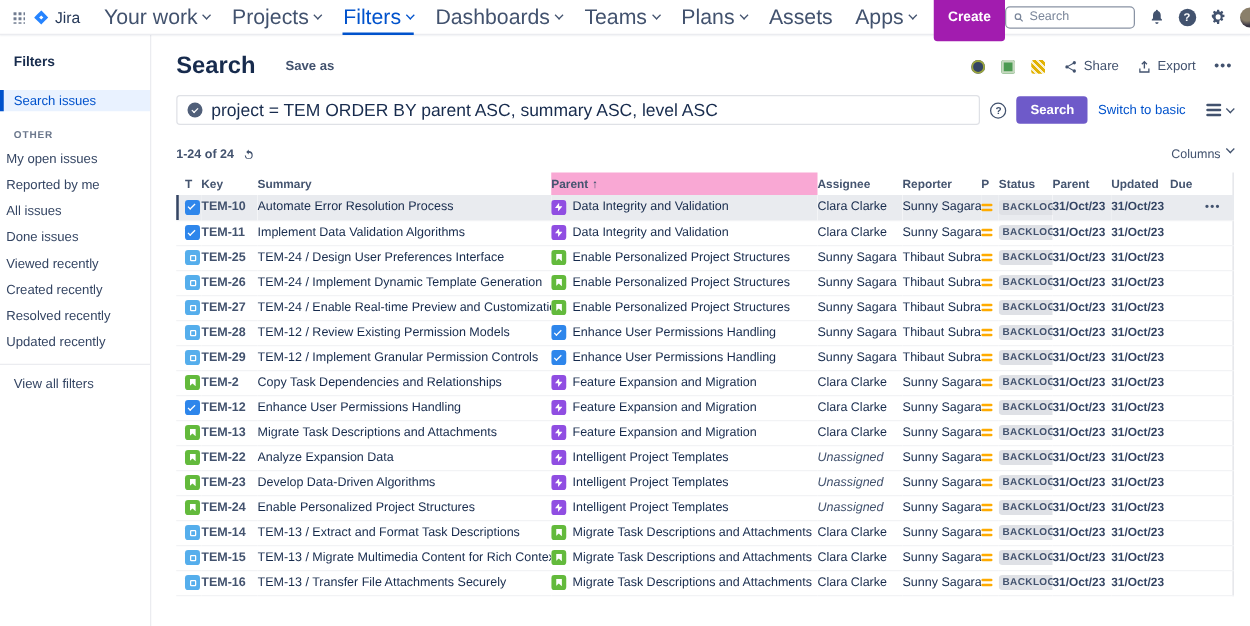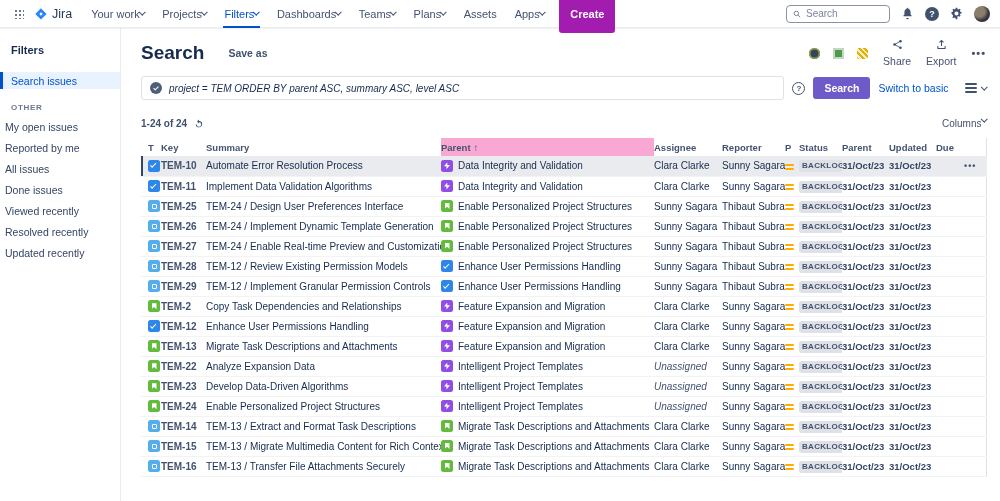--- a/index.html
+++ b/index.html
@@ -8,21 +8,21 @@
 
   
   .topnav { position:absolute; top:0; left:0; width:1000px; height:28px; background:#fff;
     display:flex; align-items:center; padding:0 10px; border-bottom:1px solid #EBECF0;
     box-shadow:0 1px 1px rgba(9,30,66,.06); z-index:20; }
   .appswitcher { width:18px; height:18px; display:flex; align-items:center; justify-content:center; cursor:pointer; }
   .grid-dots { width:10px; height:10px; background-image:radial-gradient(circle,#6B778C 1.1px,transparent 1.3px); background-size:4px 4px; }
   .logo { display:flex; align-items:center; gap:4px; padding:0 10px 0 6px; cursor:pointer; }
   .logo-text { font-size:12.5px; font-weight:400; color:#253858; }
   .nav-items { display:flex; align-items:center; height:27px; }
-  .nav-item { font-size:11px; color:#42526E; padding:0 9px; height:27px; display:flex; align-items:center; gap:0; position:relative; cursor:pointer; white-space:nowrap; }
+  .nav-item { font-size:17px; color:#42526E; padding:0 9px; height:27px; display:flex; align-items:center; gap:5px; position:relative; cursor:pointer; white-space:nowrap; }
   .nav-item.active { color:#0052CC; }
   .nav-item.active::after { content:""; position:absolute; left:8px; right:8px; bottom:-1px; height:2px; background:#0052CC; }
   .chev { width:4.5px; height:4.5px; border-right:1.4px solid currentColor; border-bottom:1.4px solid currentColor; transform:rotate(45deg) translate(-1px,-1px); display:inline-block; }
   .create-btn { background:#a21caf; color:#fff; border:none; border-radius:3px; font-size:11px; font-weight:600;
     padding:13px 11px; margin-left:6px; cursor:pointer; font-family:inherit; }
   .nav-right { margin-left:auto; display:flex; align-items:center; gap:11px; }
   .nav-search { width:104px; height:18px; border:1px solid #8993A4; border-radius:4px; display:flex; align-items:center; gap:4px; padding:0 5px; background:#fff; }
   .nav-search input { border:none; outline:none; width:70px; font-size:10px; color:#172B4D; font-family:inherit; }
   .nav-search input::placeholder { color:#7A869A; }
   .help-badge { width:14px; height:14px; border-radius:50%; background:#42526E; color:#fff; font-size:9px; font-weight:700;
@@ -42,42 +42,42 @@
   
   .main { position:absolute; top:28px; left:121px; right:0; bottom:0; overflow:hidden; }
   .main-header { display:flex; align-items:center; margin:12px 14px 0 20px; height:26px; }
   .page-title { font-size:19px; font-weight:600; color:#172B4D; }
   .save-as { margin-left:24px; font-size:10.5px; font-weight:600; color:#42526E; cursor:pointer; }
   .header-actions { margin-left:auto; display:flex; align-items:center; gap:15px; }
   .mini-icons { display:flex; align-items:center; gap:13px; }
   .mini1 { width:11px; height:11px; border-radius:50%; background:#344563; box-shadow:inset 0 0 0 1.5px #9aa53d; cursor:pointer; }
   .mini2 { width:11px; height:11px; border-radius:2px; background:#4C9A52; box-shadow:inset 0 0 0 2px #c6d9c0; cursor:pointer; }
   .mini3 { width:11px; height:11px; border-radius:2px; background:repeating-linear-gradient(45deg,#E2B203 0 2px,#F8F0D0 2px 4px); cursor:pointer; }
-  .action-link { display:flex; align-items:center; gap:5px; font-size:10.5px; color:#42526E; cursor:pointer;flex-direction:column; }
+  .action-link { display:flex; align-items:center; gap:5px; font-size:10.5px; color:#42526E; cursor:pointer; }
   .meatball-h { font-size:11px; letter-spacing:1px; color:#42526E; cursor:pointer; font-weight:700; }
 
   
   .query-row { display:flex; align-items:center; margin:10px 14px 0 20px; gap:8px; }
   .query-input { flex:1; height:24px; border:1px solid #DFE1E6; border-radius:3px; display:flex; align-items:center; padding:0 8px; gap:7px; cursor:text; background:#fff; }
   .jql-check { width:12px; height:12px; border-radius:50%; background:#505F79; color:#fff; display:flex; align-items:center; justify-content:center; flex:0 0 auto; }
   .jql-check i { width:5px; height:2.5px; border-left:1.3px solid #fff; border-bottom:1.3px solid #fff; transform:rotate(-45deg) translate(0,-1px); }
-  .query-text { font-size:10px; color:#172B4D; white-space:nowrap;font-style:italic; }
+  .query-text { font-size:14px; color:#172B4D; white-space:nowrap; }
   .help-circle { width:13px; height:13px; border-radius:50%; border:1.3px solid #42526E; color:#42526E; font-size:8px; font-weight:700;
     display:flex; align-items:center; justify-content:center; cursor:pointer; flex:0 0 auto; }
   .search-btn { background:#6E5AC9; color:#fff; border:none; border-radius:3px; font-size:10.5px; font-weight:600; padding:5px 11px; cursor:pointer; font-family:inherit; }
   .switch-link { color:#0052CC; font-size:10.5px; cursor:pointer; white-space:nowrap; }
   .list-toggle { display:flex; align-items:center; gap:5px; margin-left:8px; cursor:pointer; color:#42526E; }
   .burger { width:12px; display:flex; flex-direction:column; gap:2.2px; }
   .burger b { height:1.6px; background:#42526E; border-radius:1px; }
 
   
   .results-row { display:flex; align-items:center; margin:18px 14px 0 20px; }
   .count { font-size:10px; font-weight:700; color:#42526E; }
   .refresh { margin-left:7px; display:flex; cursor:pointer; }
-  .columns-btn { margin-left:auto; display:flex; align-items:flex-start; font-size:10px; color:#42526E; cursor:pointer; }
+  .columns-btn { margin-left:auto; display:flex; align-items:flex-start; gap:5px; font-size:10px; color:#42526E; cursor:pointer; }
 
   
   .table-wrap { margin:9px 13px 0 20px; border-right:1px solid #DFE1E6; }
   table { width:846px; border-collapse:collapse; table-layout:fixed; }
   thead th { height:18px; font-size:9.5px; font-weight:700; color:#44546F; text-align:left; padding:0 4px 0 0; white-space:nowrap; }
   thead th:first-child { padding-left:7px; }
   thead th.sorted { background:#f9a8d4; }
   .sort-arrow { font-weight:400; margin-left:3px; }
   tbody td { height:20px; font-size:10px; color:#172B4D; border-bottom:1px solid #F2F3F5; padding:0 4px 0 0; white-space:nowrap; overflow:hidden; }
   tbody td:first-child { padding-left:7px; }
@@ -178,23 +178,25 @@
 <aside class="sidebar">
   <div class="sidebar-title">Filters</div>
   <div class="sidebar-active">Search issues</div>
   <div class="section-label">OTHER</div>
   <div id="sidebar-items">
       <div class="sidebar-item">My open issues</div>
       <div class="sidebar-item">Reported by me</div>
       <div class="sidebar-item">All issues</div>
       <div class="sidebar-item">Done issues</div>
       <div class="sidebar-item">Viewed recently</div>
+      <div class="sidebar-item">Created recently</div>
       <div class="sidebar-item">Resolved recently</div>
       <div class="sidebar-item">Updated recently</div>
     </div>
+  <div class="sidebar-footer">View all filters</div>
 </aside>
 
 <main class="main">
 
   <div class="main-header">
     <h1 class="page-title">Search</h1>
     <span class="save-as">Save as</span>
     <div class="header-actions">
       <div class="mini-icons">
         <span class="mini1"></span>

